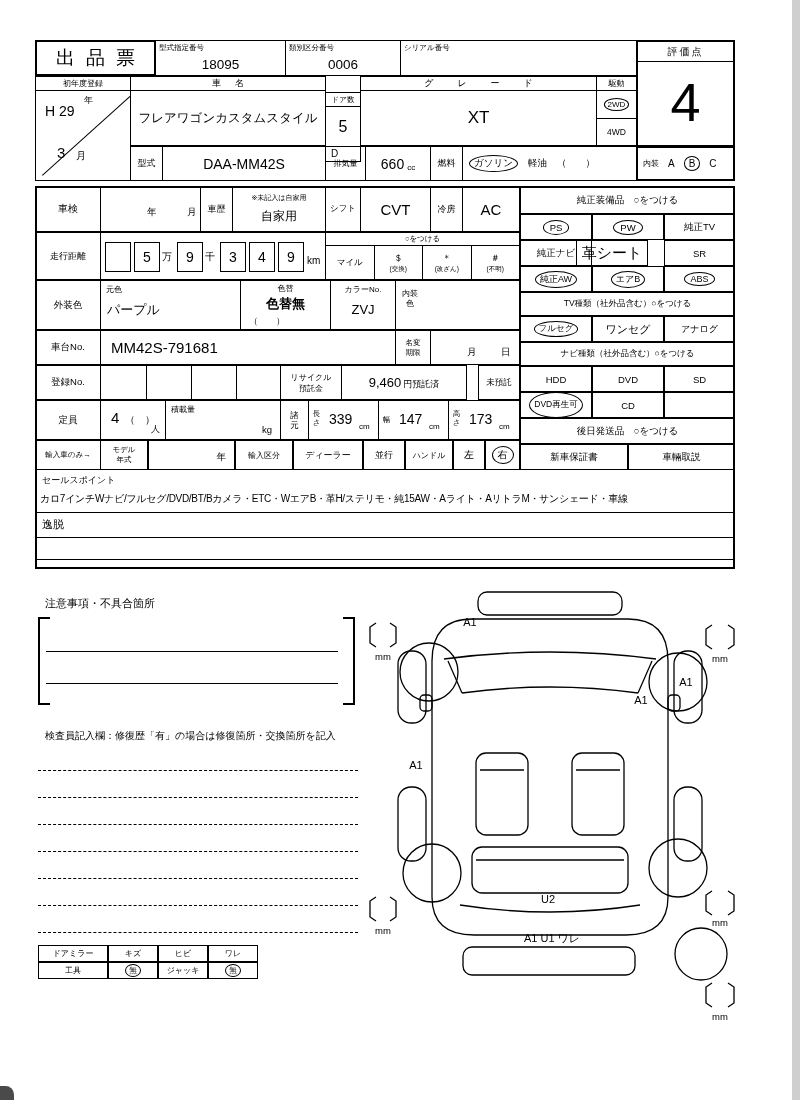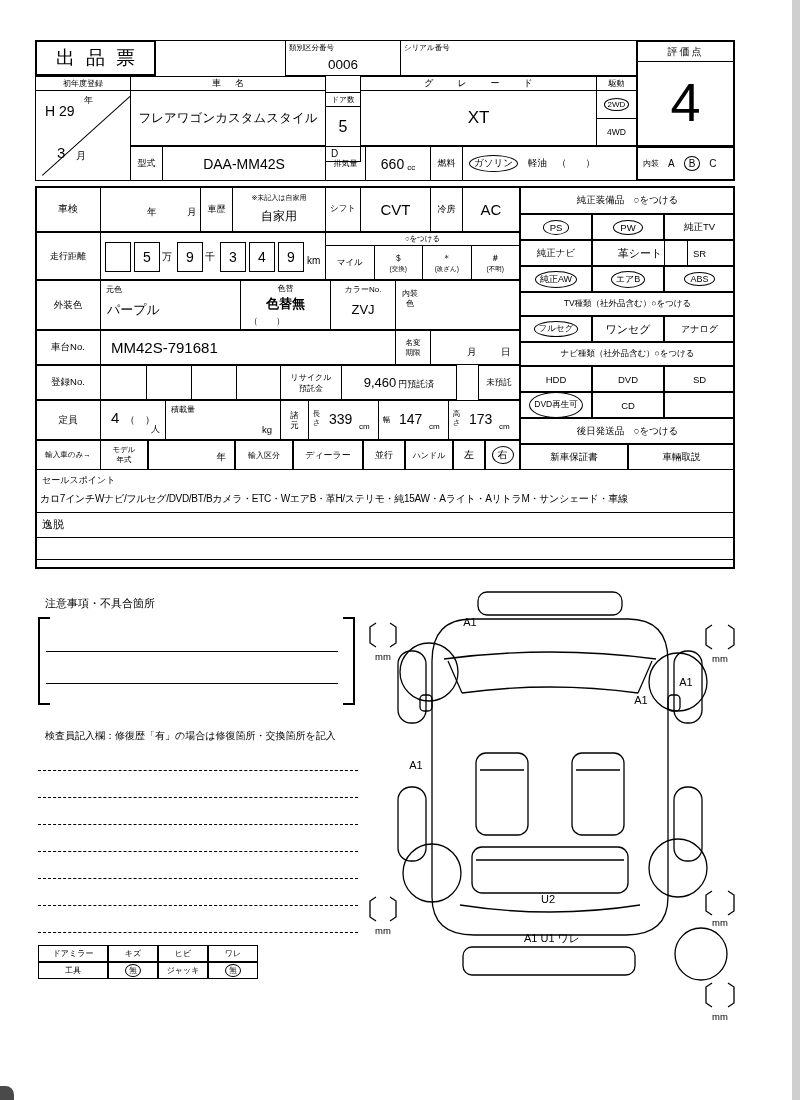--- a/index.html
+++ b/index.html
@@ -23,20 +23,24 @@
 <body>
 
 <div class="sheet">
 
   <div class="c" style="left:35px;top:40px;width:700px;height:141px;border-width:1.5px"></div>
 
   <div class="c f" style="left:35px;top:40px;width:121px;height:36px;border-width:2.5px">
     <span style="font-size:19px;font-weight:normal;letter-spacing:11px;text-indent:11px">出品票</span>
   </div>
 
+  <div class="c" style="left:155px;top:40px;width:131px;height:36px">
+    <span class="abs" style="left:3px;top:2px;font-size:7.5px">型式指定番号</span>
+    <div class="abs f" style="left:0;top:12px;width:100%;height:22px;font-size:13.5px">18095</div>
+  </div>
   <div class="c" style="left:285px;top:40px;width:116px;height:36px">
     <span class="abs" style="left:3px;top:2px;font-size:7.5px">類別区分番号</span>
     <div class="abs f" style="left:0;top:12px;width:100%;height:22px;font-size:13.5px">0006</div>
   </div>
   <div class="c" style="left:400px;top:40px;width:237px;height:36px">
     <span class="abs" style="left:3px;top:2px;font-size:7.5px">シリアル番号</span>
     <div class="abs f" style="left:0;top:12px;width:100%;height:22px;font-size:13.5px"></div>
   </div>
 
   <div class="c" style="left:636px;top:40px;width:99px;height:107px;border-width:2.5px">
@@ -176,21 +180,21 @@
   <div class="c f" style="left:35px;top:365px;width:66px;height:35px;font-size:9.5px">登録No.</div>
   <div class="c" style="left:100px;top:365px;width:181px;height:35px">
     <div class="abs" style="left:45px;top:0;width:1px;height:100%;background:#000"></div>
     <div class="abs" style="left:90px;top:0;width:1px;height:100%;background:#000"></div>
     <div class="abs" style="left:135px;top:0;width:1px;height:100%;background:#000"></div>
   </div>
   <div class="c fc" style="left:280px;top:365px;width:62px;height:35px;font-size:8px">
     <span>リサイクル</span>
     <span>預託金</span>
   </div>
-  <div class="c f" style="left:341px;top:365px;width:116px;height:35px">
+  <div class="c f" style="left:341px;top:365px;width:126px;height:35px">
     <span style="font-size:13px">9,460</span>
     <span style="font-size:9px;margin-left:2px;margin-top:3px">円預託済</span>
   </div>
   <div class="c f" style="left:478px;top:365px;width:42px;height:35px;font-size:8.5px">未預託</div>
 
   <div class="c f" style="left:35px;top:400px;width:66px;height:40px;font-size:9.5px">定員</div>
   <div class="c" style="left:100px;top:400px;width:66px;height:40px">
     <span class="abs" style="left:10px;top:8px;font-size:15px">4</span>
     <span class="abs" style="left:24px;top:12px;font-size:10px">（　）</span>
     <span class="abs" style="right:5px;bottom:3px;font-size:9px">人</span>
@@ -239,21 +243,21 @@
 
   <div class="c f" style="left:520px;top:214px;width:72px;height:26px">
       <span class="circ" style="font-size:9.5px">PS</span>
     </div>
   <div class="c f" style="left:592px;top:214px;width:72px;height:26px">
       <span class="circ" style="font-size:9.5px">PW</span>
     </div>
   <div class="c f" style="left:664px;top:214px;width:71px;height:26px;font-size:9.5px">純正TV</div>
 
   <div class="c f" style="left:520px;top:240px;width:72px;height:26px;font-size:9.5px">純正ナビ</div>
-  <div class="c f" style="left:592px;top:240px;width:96px;height:26px;font-size:11px">革シート</div>
+  <div class="c f" style="left:576px;top:240px;width:72px;height:26px;font-size:15px">革シート</div>
   <div class="c f" style="left:664px;top:240px;width:71px;height:26px;font-size:9.5px">SR</div>
 
   <div class="c f" style="left:520px;top:266px;width:72px;height:26px">
       <span class="circ" style="font-size:9px;padding:1px 4px">純正AW</span>
     </div>
   <div class="c f" style="left:592px;top:266px;width:72px;height:26px">
       <span class="circ" style="font-size:9px;padding:1px 4px">エアB</span>
     </div>
   <div class="c f" style="left:664px;top:266px;width:71px;height:26px">
       <span class="circ" style="font-size:9px;padding:1px 5px">ABS</span>

